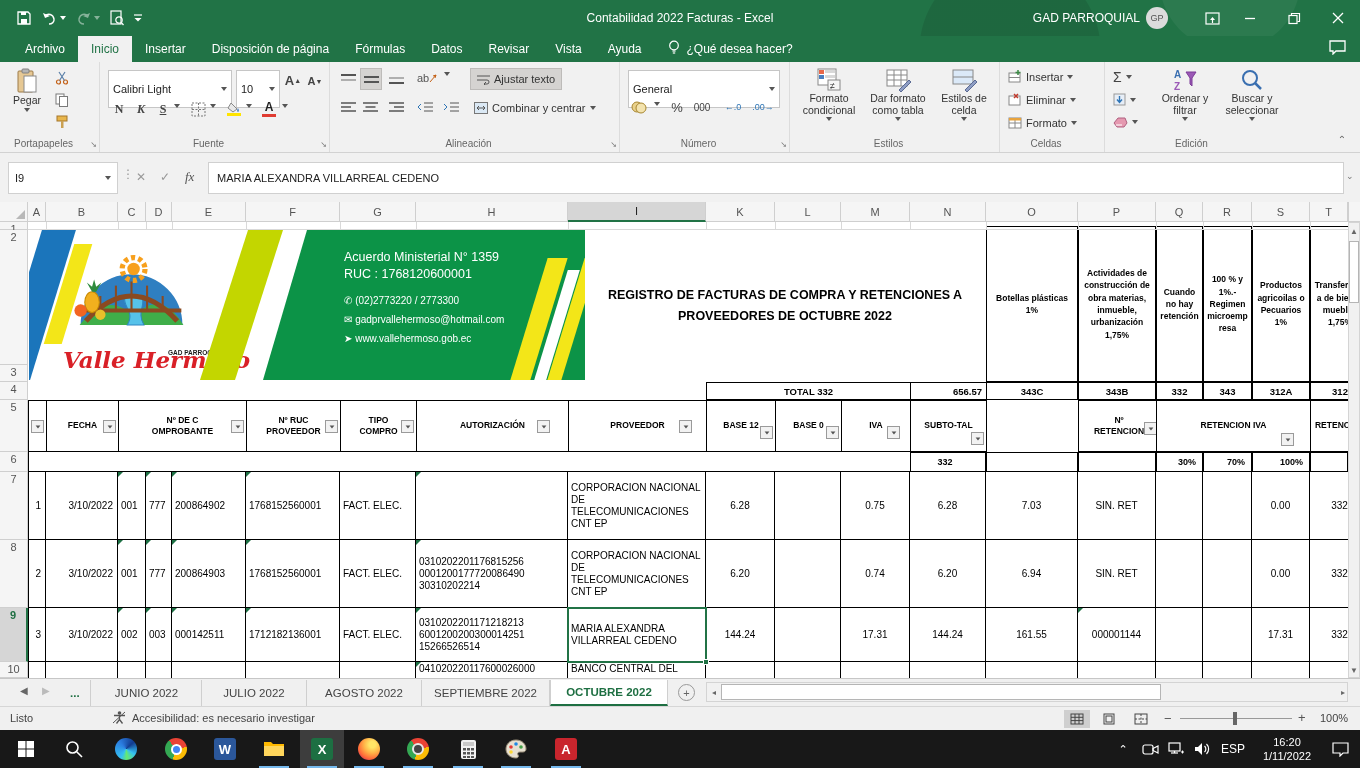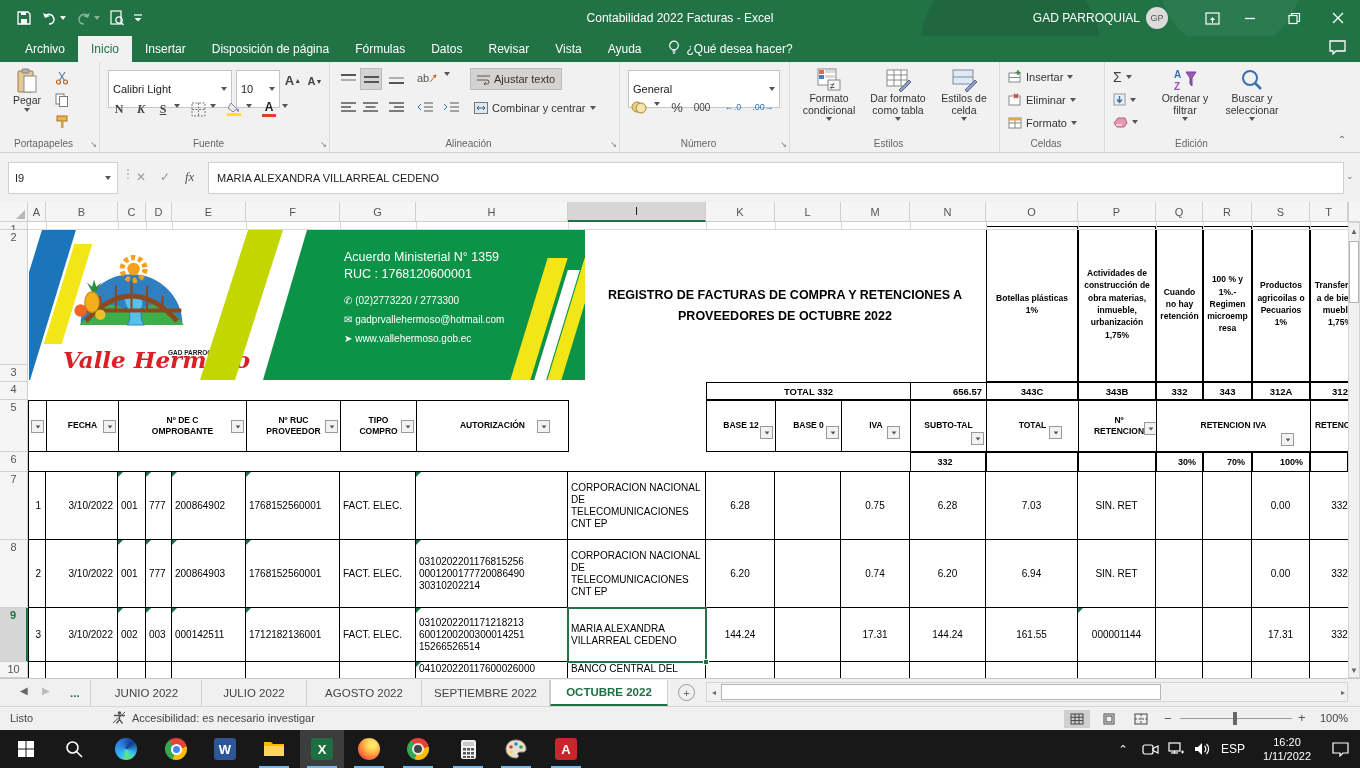--- a/index.html
+++ b/index.html
@@ -832,20 +832,26 @@
       <span class="filt" style="bottom:18px;">
         <span class="dd"></span>
       </span>
     </div>
   <div class="h5" style="left:416px;width:153px;">
       <span>AUTORIZACIÓN</span>
       <span class="filt" style="bottom:18px;right:18px;">
         <span class="dd"></span>
       </span>
     </div>
+  <div class="h5" style="left:568px;width:139px;">
+      <span>PROVEEDOR</span>
+      <span class="filt" style="bottom:18px;right:14px;">
+        <span class="dd"></span>
+      </span>
+    </div>
   <div class="h5" style="left:706px;width:70px;">
       <span>BASE 12</span>
       <span class="filt" style="bottom:12px;">
         <span class="dd"></span>
       </span>
     </div>
   <div class="h5" style="left:775px;width:67px;">
       <span>BASE 0</span>
       <span class="filt" style="bottom:12px;">
         <span class="dd"></span>
@@ -853,26 +859,20 @@
     </div>
   <div class="h5" style="left:841px;width:70px;">
       <span>IVA</span>
       <span class="filt" style="bottom:12px;right:10px;">
         <span class="dd"></span>
       </span>
     </div>
   <div class="h5" style="left:910px;width:77px;">
       <span>SUBTO-TAL</span>
       <span class="filt" style="bottom:6px;">
-        <span class="dd"></span>
-      </span>
-    </div>
-  <div class="h5" style="left:986px;width:93px;">
-      <span>TOTAL</span>
-      <span class="filt" style="bottom:12px;right:16px;">
         <span class="dd"></span>
       </span>
     </div>
   <div class="h5" style="left:1078px;width:82px;">
       <span style="width:58px;">Nº RETENCION</span>
       <span class="filt" style="bottom:16px;">
         <span class="dd"></span>
       </span>
     </div>
   <div class="h5" style="left:1156px;width:155px;">

